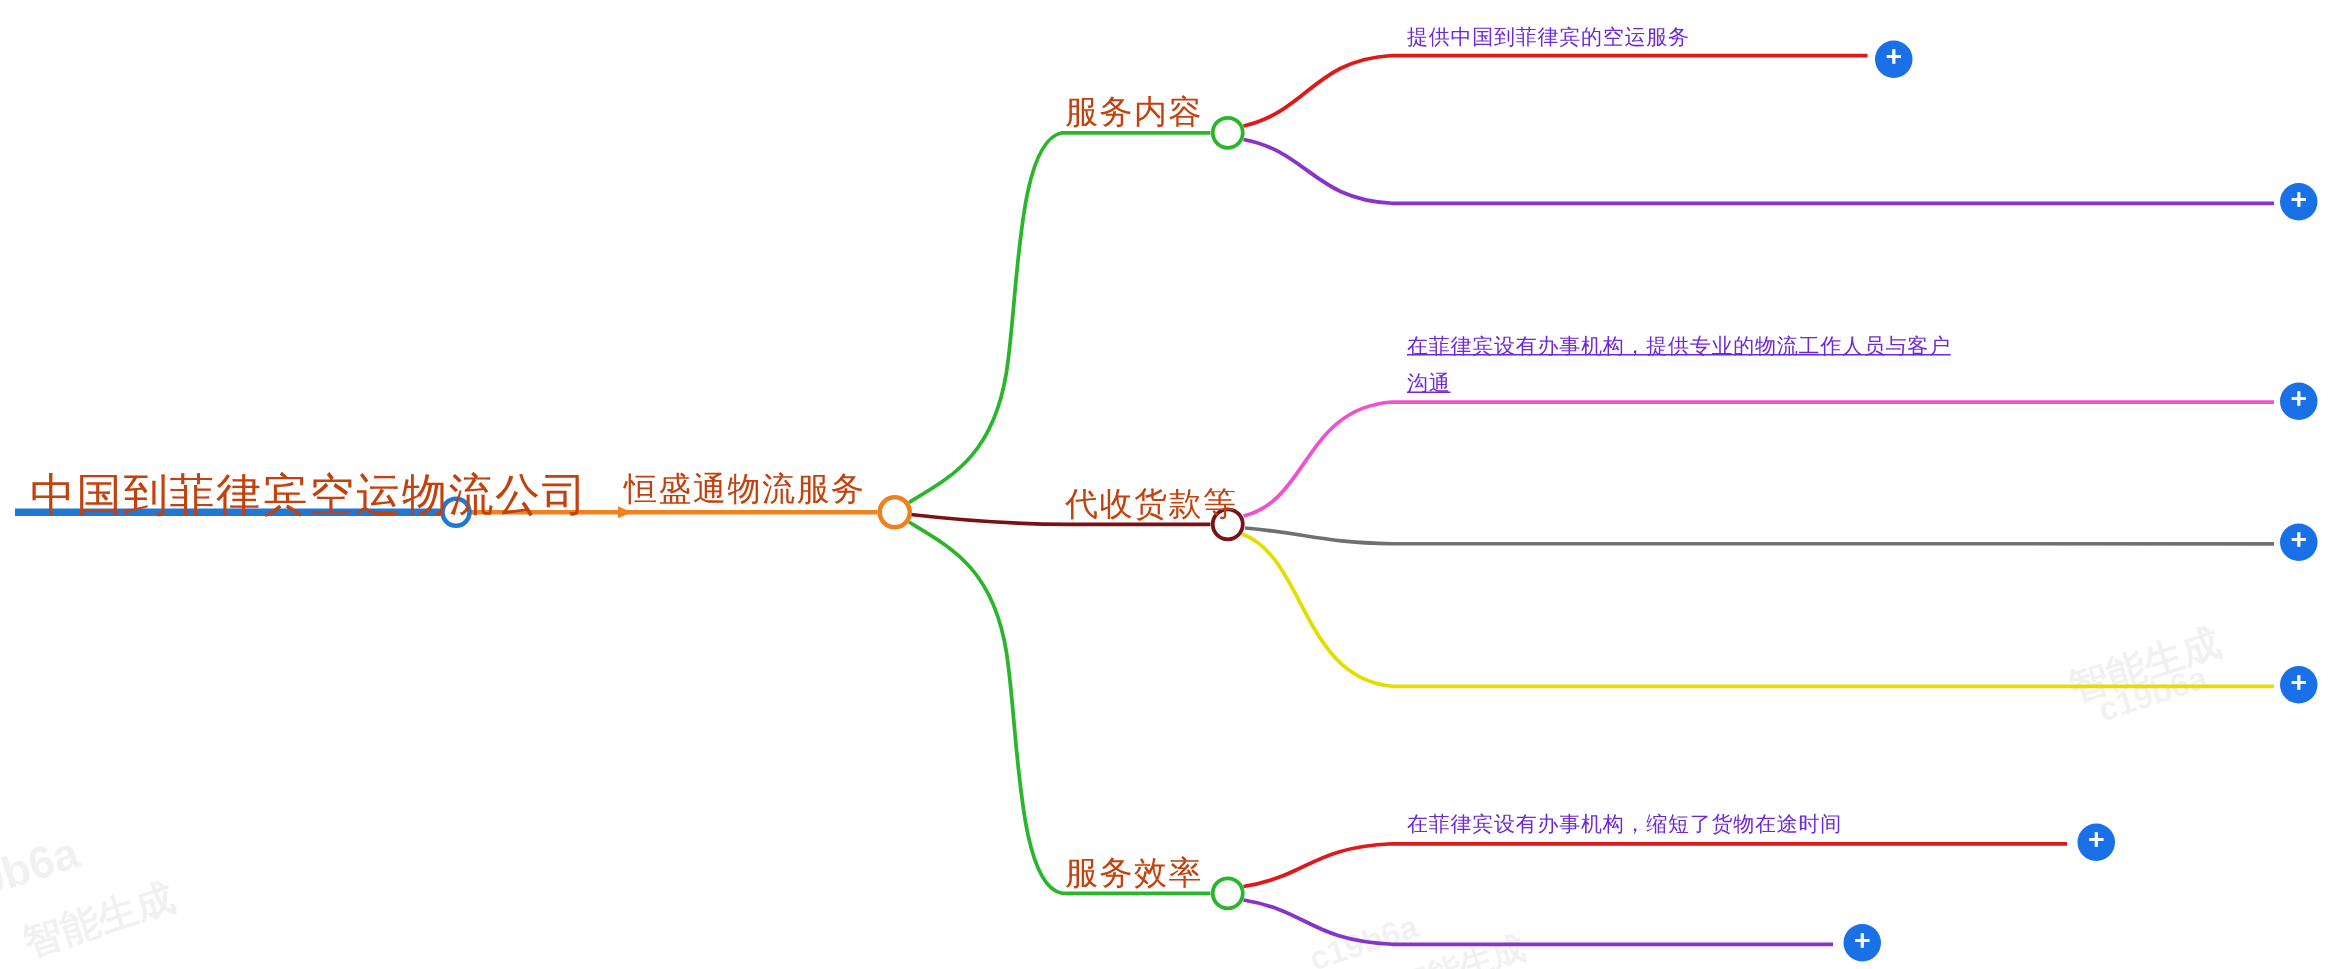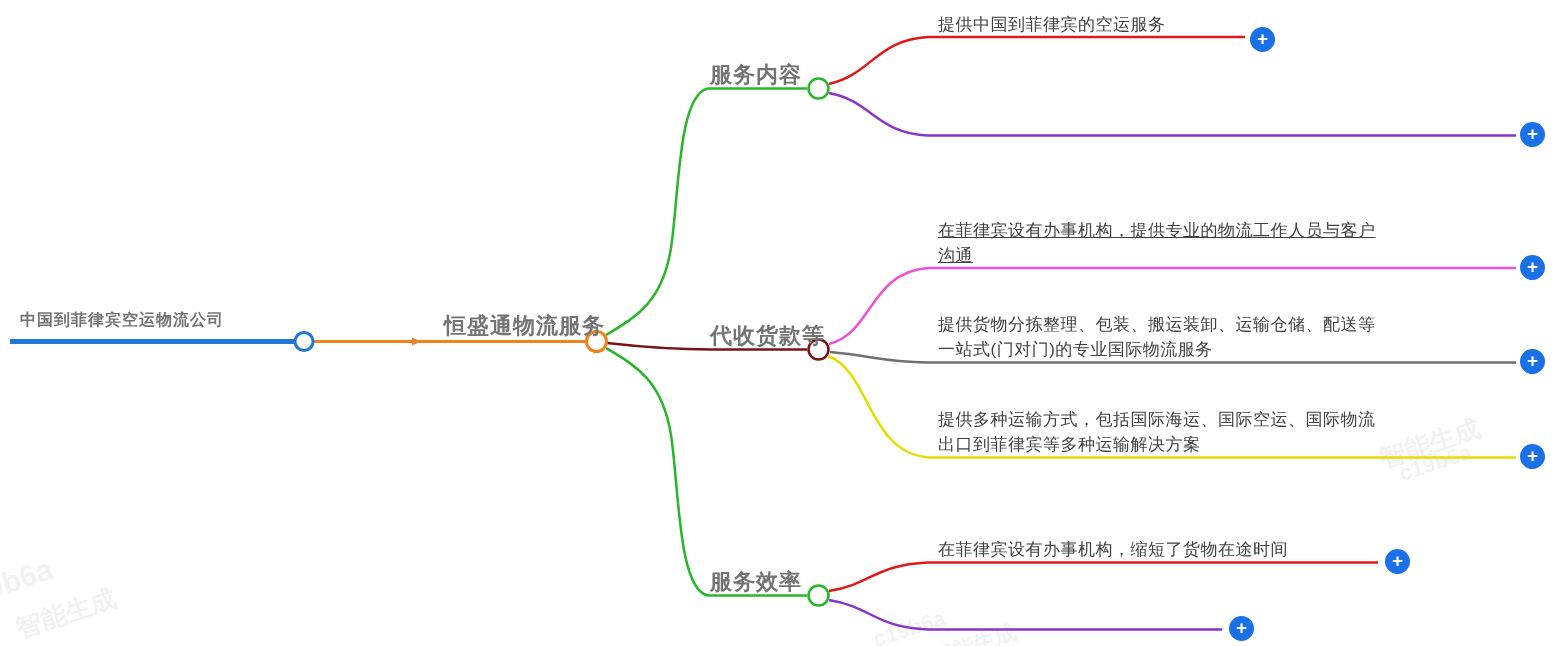--- a/index.html
+++ b/index.html
@@ -2,29 +2,29 @@
 <html><head>
 <meta charset="utf-8">
 <style>
   html,body{margin:0;padding:0;background:#ffffff;}
   .canvas{
     position:relative;width:1560px;height:646px;background:#ffffff;
     overflow:hidden;font-family:"Liberation Sans","DejaVu Sans",sans-serif;
   }
   svg.links{position:absolute;left:0;top:0;width:1560px;height:646px;}
   .node-label{
-    position:absolute;font-weight:bold;color:#737373;white-space:nowrap;
+    position:absolute;font-weight:normal;color:#c2410c;white-space:nowrap;
     letter-spacing:1px;cursor:default;
   }
-  .root-label{font-size:16px;}
+  .root-label{font-size:30px;}
   .center-label{font-size:22px;}
   .branch-label{font-size:22px;}
   .leaf-text{
-    position:absolute;left:938px;width:584px;font-size:17px;line-height:25px;
-    color:#404040;white-space:pre-line;letter-spacing:0.5px;cursor:default;
+    position:absolute;left:938px;width:584px;font-size:14px;line-height:25px;
+    color:#6d28d9;white-space:pre-line;letter-spacing:0.5px;cursor:default;
   }
   .plus-btn{
     position:absolute;width:25px;height:25px;border-radius:50%;
     display:flex;align-items:center;justify-content:center;cursor:pointer;
   }
   .plus-btn span{
     color:#ffffff;font-size:19px;font-weight:bold;line-height:1;
     transform:translateY(-1px);
   }
   .watermark{
@@ -68,32 +68,28 @@
     <path fill="none" stroke-width="2.5" d="M 829,600 C 872,607 874,627 928,629.5 L 1222,629.5" stroke="#8833cc"></path>
 
     <circle cx="304" cy="341.5" r="9" fill="#ffffff" stroke-width="3" stroke="#2077d4"></circle>
     <circle cx="596.5" cy="341.5" r="10" fill="#ffffff" stroke-width="3" stroke="#f0821e"></circle>
     <circle cx="818.5" cy="88.5" r="10" fill="#ffffff" stroke-width="2.5" stroke="#2ab62a"></circle>
     <circle cx="818.5" cy="349.5" r="10" fill="#ffffff" stroke-width="2.5" stroke="#7a1215"></circle>
     <circle cx="818.5" cy="595.5" r="10" fill="#ffffff" stroke-width="2.5" stroke="#2ab62a"></circle>
   </svg>
 
   <div class="node-label root-label" style="left:20px;top:310px;">中国到菲律宾空运物流公司</div>
-  <div class="node-label center-label" style="left:444px;top:311px;">恒盛通物流服务</div>
+  <div class="node-label center-label" style="left:416px;top:311px;">恒盛通物流服务</div>
   <div class="node-label branch-label" style="left:710px;top:60px;">服务内容</div>
   <div class="node-label branch-label" style="left:710px;top:321px;">代收货款等</div>
   <div class="node-label branch-label" style="left:710px;top:567px;">服务效率</div>
 
   <div class="leaf-text" style="top:12px;">提供中国到菲律宾的空运服务</div>
   <div class="leaf-text" style="top:218px;text-decoration:underline;">在菲律宾设有办事机构，提供专业的物流工作人员与客户
 沟通</div>
-  <div class="leaf-text" style="top:312px;">提供货物分拣整理、包装、搬运装卸、运输仓储、配送等
-一站式(门对门)的专业国际物流服务</div>
-  <div class="leaf-text" style="top:407px;">提供多种运输方式，包括国际海运、国际空运、国际物流
-出口到菲律宾等多种运输解决方案</div>
   <div class="leaf-text" style="top:537px;">在菲律宾设有办事机构，缩短了货物在途时间</div>
 
   <div class="plus-btn" style="left: 1250px; top: 27px; background-color: rgb(26, 112, 230);">
       <span>+</span>
     </div>
   <div class="plus-btn" style="left: 1520px; top: 122px; background-color: rgb(26, 112, 230);">
       <span>+</span>
     </div>
   <div class="plus-btn" style="left: 1520px; top: 255px; background-color: rgb(26, 112, 230);">
       <span>+</span>

